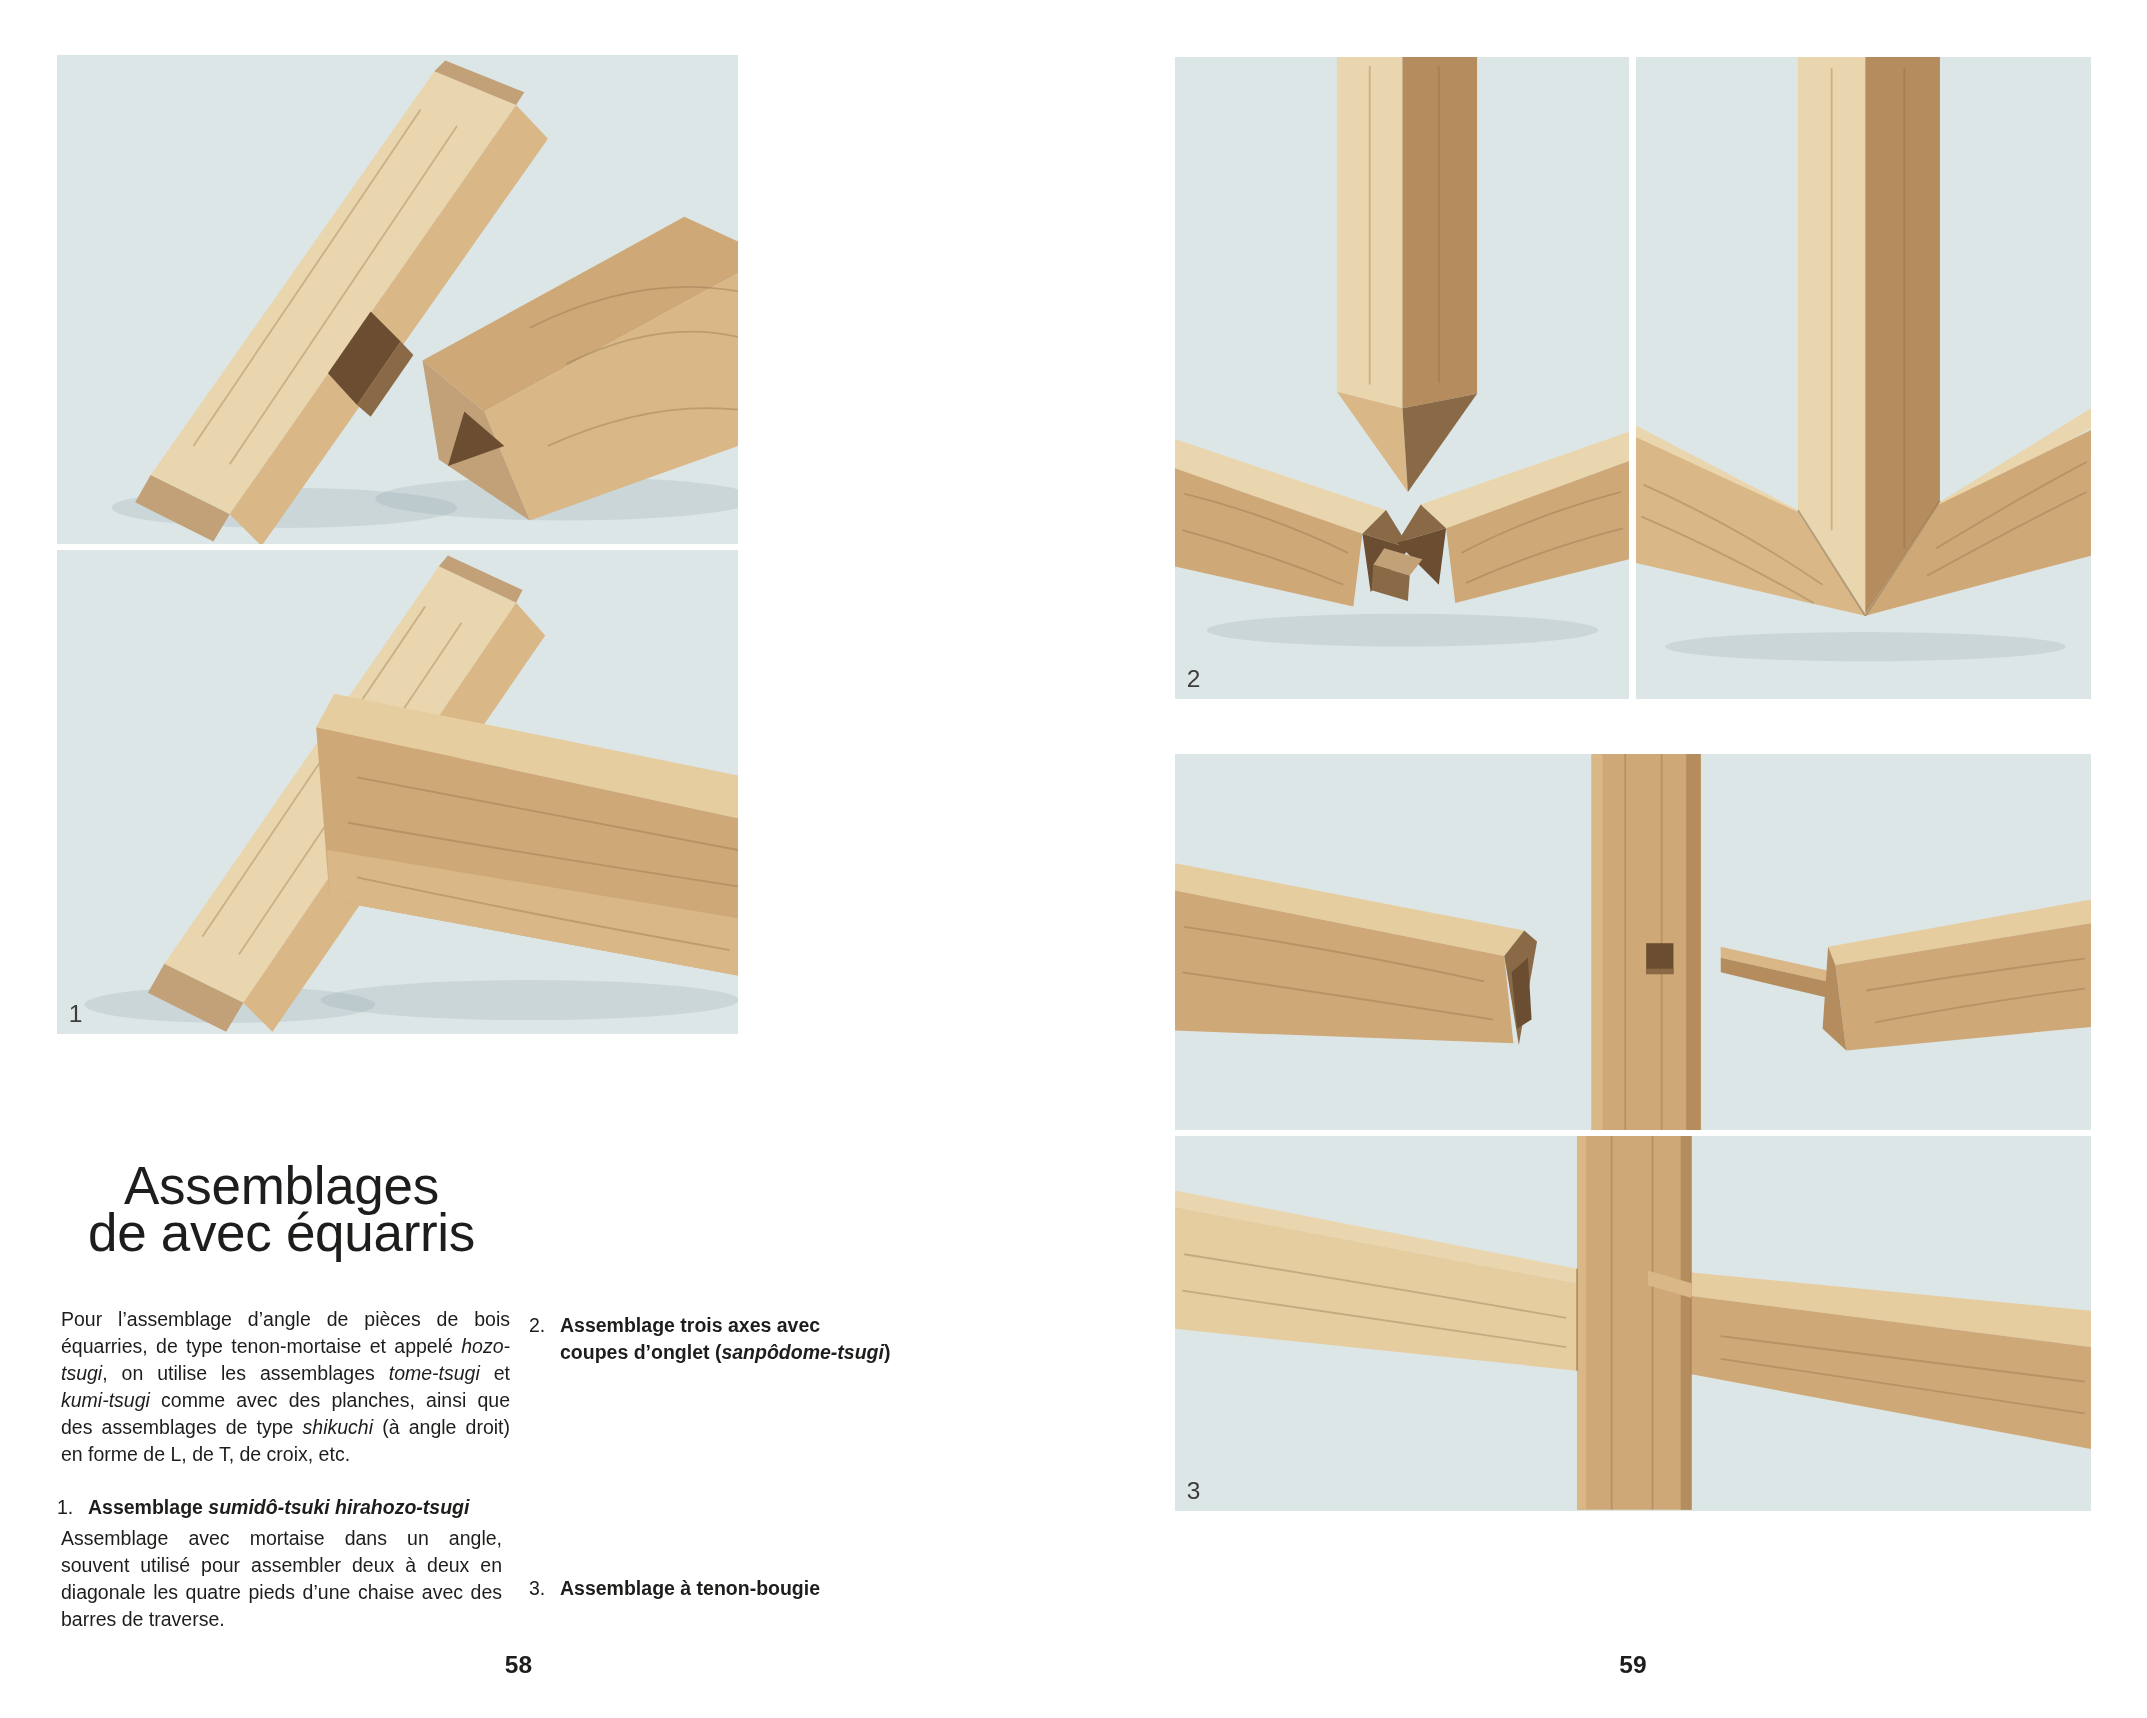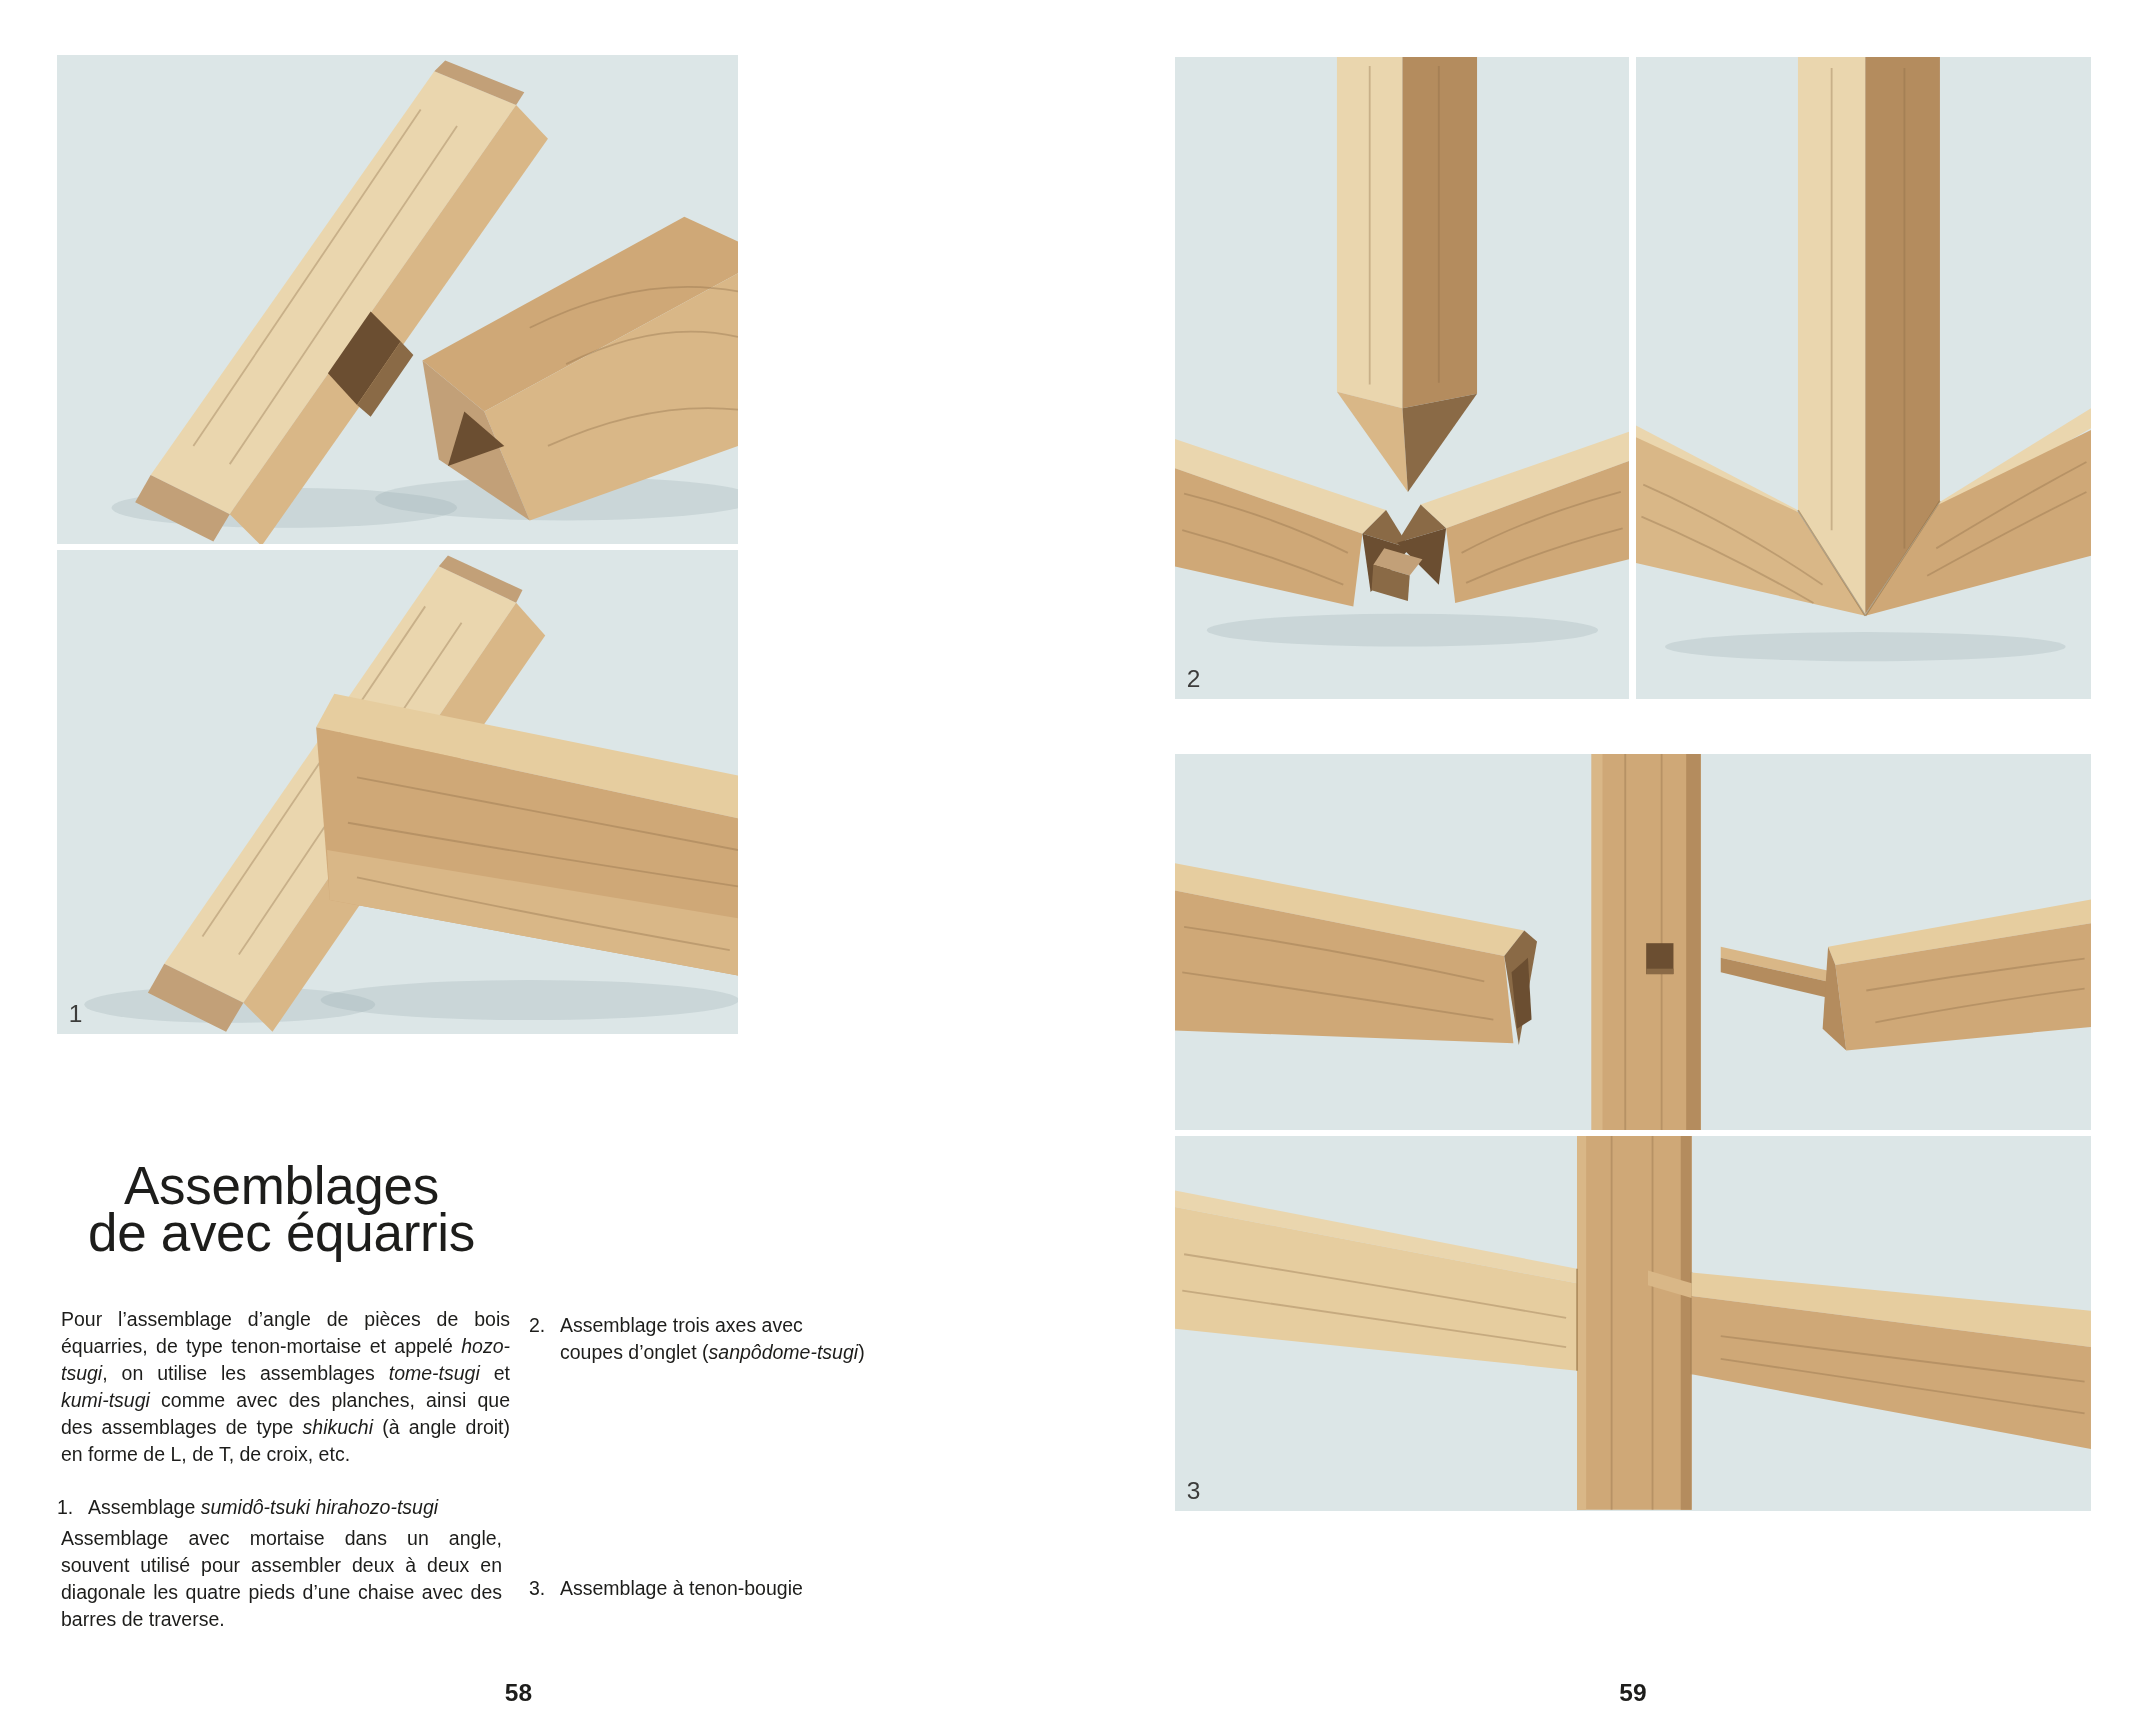--- a/index.html
+++ b/index.html
@@ -45,28 +45,28 @@
   #item1{left:57px;top:1494px;width:449px;}
   #item2{left:529px;top:1169px;width:451px;}
   #item3{left:529px;top:1378px;width:451px;}
   .item{position:relative;}
   .item .num{
     position:absolute;left:0;top:0;
     font-size:19.5px;line-height:27px;font-weight:400;
   }
   .ihead{
     margin:0;padding-left:31px;
-    font-size:19.5px;line-height:27px;font-weight:400;white-space:nowrap;
+    font-size:19.5px;line-height:27px;font-weight:700;white-space:nowrap;
   }
   .ihead .it{font-style:italic;}
   .item .body{padding-left:0;}
   em{font-style:italic;}
   .pagenum{
     position:absolute;top:1651px;
-    font-size:24.5px;line-height:27px;font-weight:700;text-align:center;color:var(--text);margin-top:28px;
+    font-size:24.5px;line-height:27px;font-weight:700;text-align:center;color:var(--text);
   }
   #pn-left{left:57px;width:923px;}
   #pn-right{left:1175px;width:916px;}
 
   
   #ph1a{left:57px;top:55px;width:681px;height:489px;}
   #ph1b{left:57px;top:550px;width:681px;height:484px;}
   #ph2a{left:1175px;top:57px;width:454px;height:642px;}
   #ph2b{left:1636px;top:57px;width:455px;height:642px;}
   #ph3a{left:1175px;top:754px;width:916px;height:376px;}

